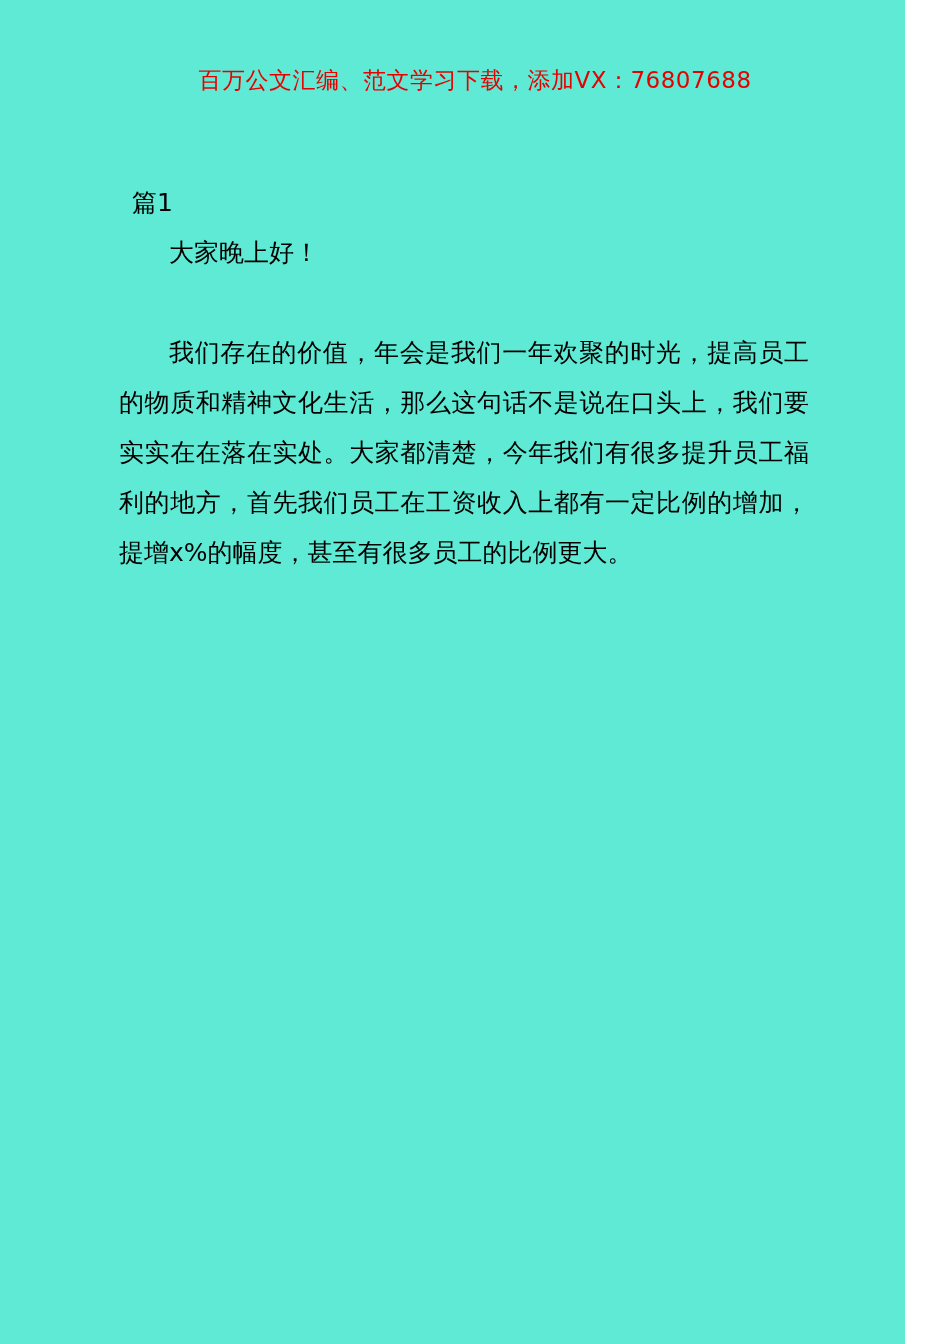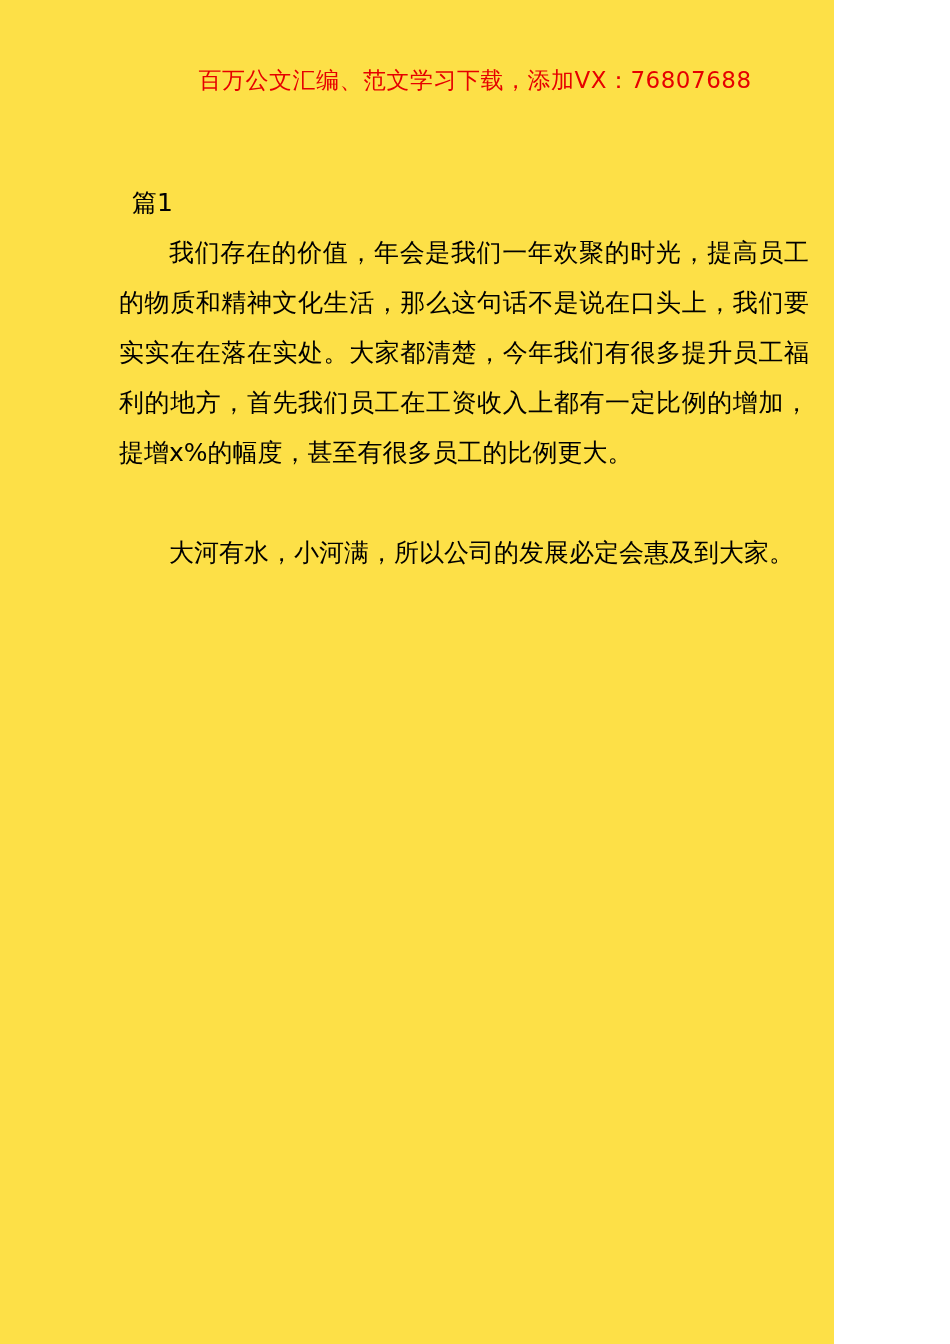--- a/index.html
+++ b/index.html
@@ -7,23 +7,23 @@
     padding: 0;
     background: #ffffff;
   }
   body {
     width: 950px;
     height: 1344px;
     font-family: "DejaVu Sans", sans-serif;
   }
   .page {
     position: relative;
-    width: 834px;
+    width: 905px;
     height: 1344px;
-    background: #fde047;
+    background: #5eead4;
     overflow: hidden;
   }
   .watermark {
     position: absolute;
     top: 64px;
     left: 0;
     width: 950px;
     text-align: center;
     font-size: 23px;
     line-height: 32px;
@@ -58,17 +58,17 @@
 </style>
 </head>
 <body>
 
 <div class="page">
 
   <div class="watermark">百万公文汇编、范文学习下载，添加VX：76807688</div>
 
   <div class="content">
     <p class="section-label">篇1</p>
+    <p>大家晚上好！</p>
     <p>我们存在的价值，年会是我们一年欢聚的时光，提高员工的物质和精神文化生活，那么这句话不是说在口头上，我们要实实在在落在实处。大家都清楚，今年我们有很多提升员工福利的地方，首先我们员工在工资收入上都有一定比例的增加，提增x%的幅度，甚至有很多员工的比例更大。</p>
-    <p class="last">大河有水，小河满，所以公司的发展必定会惠及到大家。</p>
   </div>
 
 </div>
 
 </body></html>

